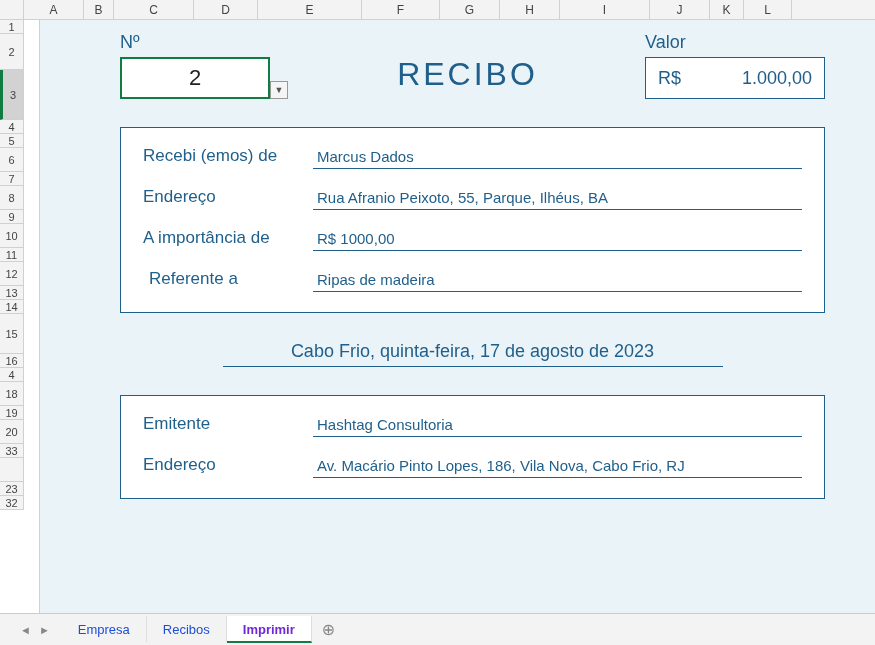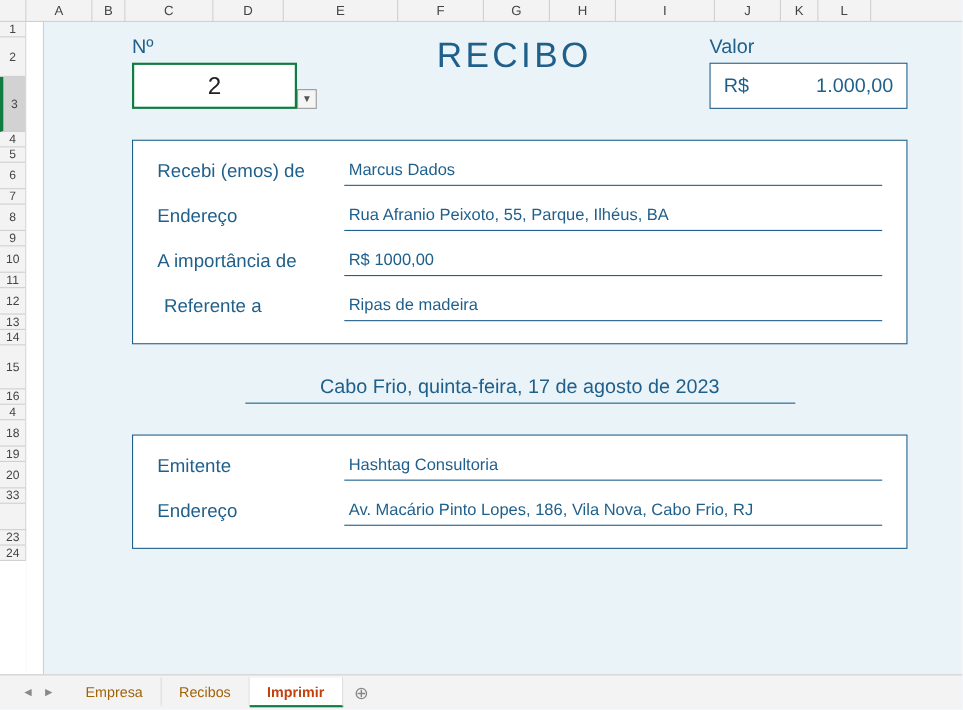--- a/index.html
+++ b/index.html
@@ -65,21 +65,21 @@
   .receipt {
     position: absolute;
     left: 16px;
     top: 0;
     right: 0;
     padding: 12px 50px 0 80px;
     color: #1f5f8b;
   }
   .top-row {
     display: flex;
-    align-items: flex-start;
+    align-items: flex-end;
     gap: 30px;
   }
   .nro-block { width: 170px; }
   .nro-label, .valor-label {
     font-size: 18px;
     color: #1f5f8b;
     margin-bottom: 4px;
   }
   .nro-input {
     border: 2px solid #107c41;
@@ -130,20 +130,21 @@
     color: #1f5f8b;
   }
   .info-box {
     border: 1px solid #1f5f8b;
     background: #fff;
     margin-top: 28px;
     padding: 18px 22px 20px 22px;
   }
   .info-row {
     display: flex;
+    align-items: flex-end;
     margin-bottom: 18px;
   }
   .info-row:last-child { margin-bottom: 0; }
   .info-label {
     width: 170px;
     font-size: 17px;
     color: #1f5f8b;
     padding-bottom: 3px;
   }
   .info-value {
@@ -176,28 +177,28 @@
   .tab-nav {
     display: flex;
     gap: 8px;
     padding: 0 12px;
     color: #888;
     font-size: 11px;
   }
   .tab {
     padding: 6px 16px 4px 16px;
     font-size: 13px;
-    color: #a16207;
+    color: #1d4ed8;
     border-right: 1px solid #ddd;
     cursor: pointer;
     border-bottom: 2px solid transparent;
   }
   .tab.active {
     background: #fff;
-    color: #c2410c;
+    color: #6d28d9;
     font-weight: 600;
     border-bottom: 2px solid #107c41;
   }
   .new-tab {
     padding: 4px 10px;
     color: #888;
     font-size: 16px;
     cursor: pointer;
   }
 </style>
@@ -237,21 +238,21 @@
     <div style="height: 14px;">14</div>
     <div style="height: 40px;">15</div>
     <div style="height: 14px;">16</div>
     <div style="height: 14px;">4</div>
     <div style="height: 24px;">18</div>
     <div style="height: 14px;">19</div>
     <div style="height: 24px;">20</div>
     <div style="height: 14px;">33</div>
     <div style="height: 24px; padding-left: 32px;">22</div>
     <div style="height: 14px;">23</div>
-    <div style="height: 14px;">24</div>
+    <div style="height: 14px;">32</div>
   </div>
 
 <div class="sheet-area">
   <div class="white-gutter"></div>
 
   <div class="receipt">
 
     <div class="top-row">
       <div class="nro-block">
         <div class="nro-label">Nº</div>

